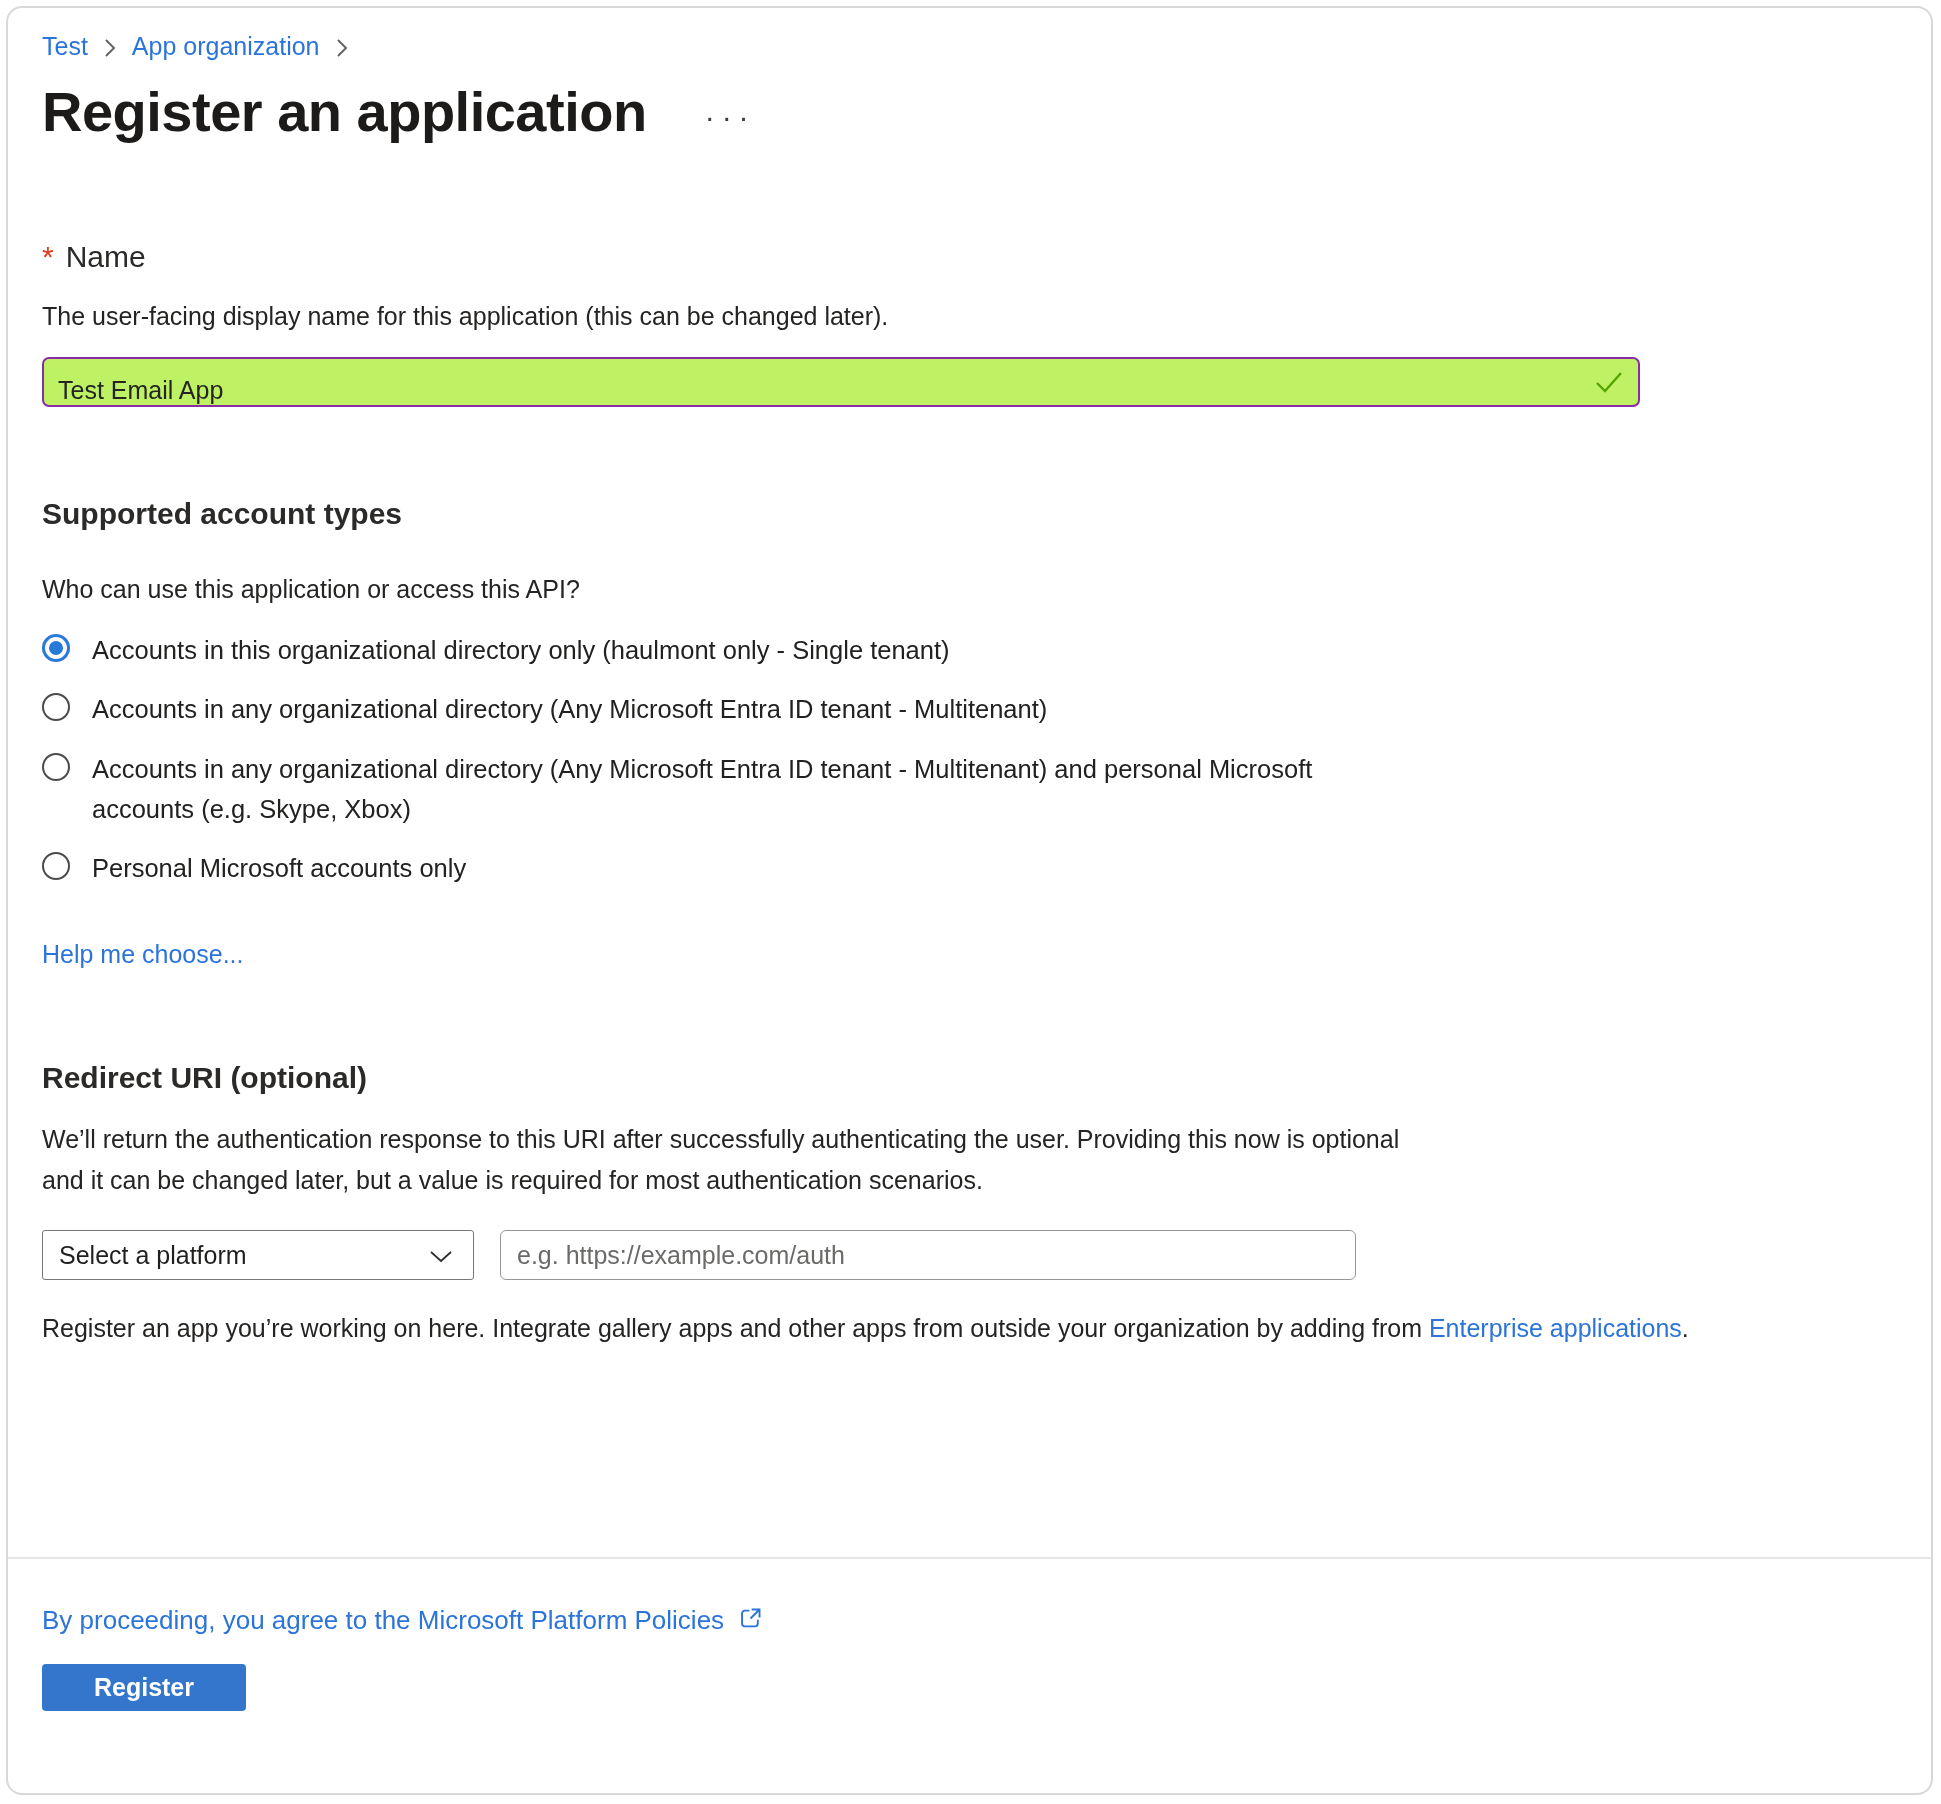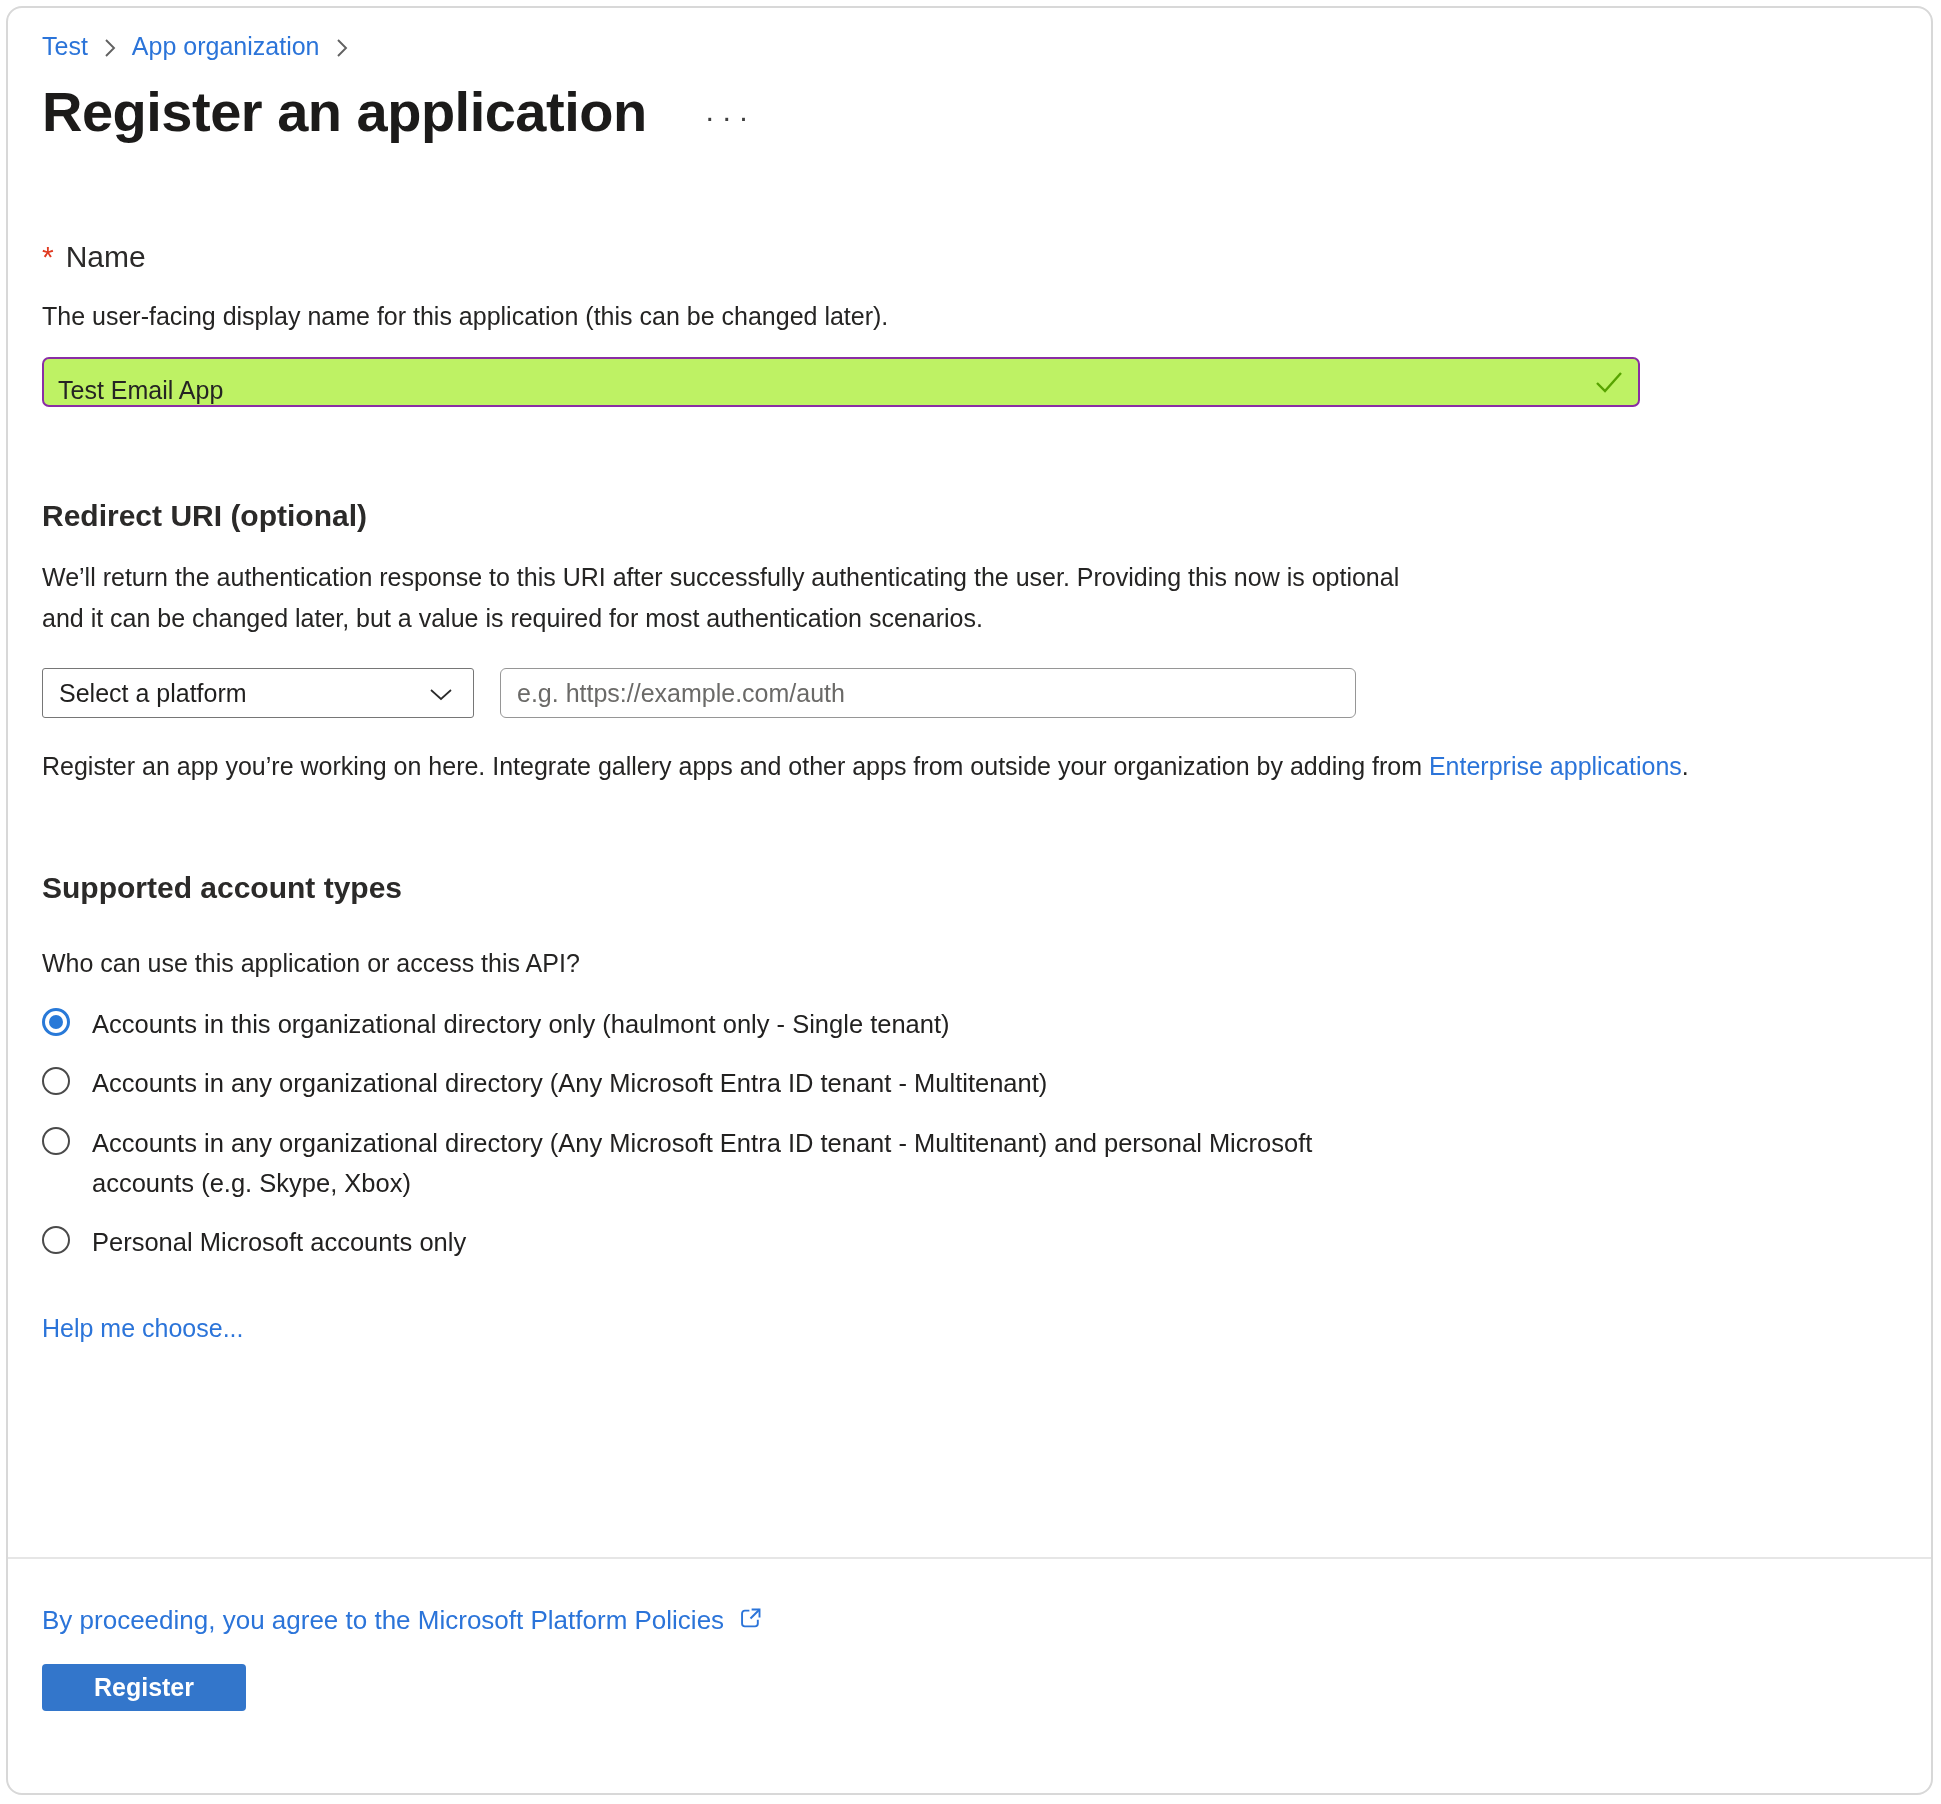--- a/index.html
+++ b/index.html
@@ -130,65 +130,65 @@
       <span class="valid-check">
         <svg width="30" height="28" viewBox="0 0 30 28">
             <polyline points="3,15 11,23 27,5" fill="none" stroke="#57a300" stroke-width="2.4"></polyline>
           </svg>
       </span>
     </div>
   </section>
 
   
   <section>
+    <h2 class="sat-heading">Supported account types</h2>
+    <div class="sat-question">Who can use this application or access this API?</div>
+
+    <div class="radio-group">
+      <div class="radio-row selected">
+        <span class="radio"></span>
+        <span class="radio-label">Accounts in this organizational directory only (haulmont only - Single tenant)</span>
+      </div>
+      <div class="radio-row">
+        <span class="radio"></span>
+        <span class="radio-label">Accounts in any organizational directory (Any Microsoft Entra ID tenant - Multitenant)</span>
+      </div>
+      <div class="radio-row">
+        <span class="radio"></span>
+        <span class="radio-label">Accounts in any organizational directory (Any Microsoft Entra ID tenant - Multitenant) and personal Microsoft accounts (e.g. Skype, Xbox)</span>
+      </div>
+      <div class="radio-row">
+        <span class="radio"></span>
+        <span class="radio-label">Personal Microsoft accounts only</span>
+      </div>
+    </div>
+
+    <a class="help-link">Help me choose...</a>
+  </section>
+
+  
+  <section>
     <h2 class="uri-heading">Redirect URI (optional)</h2>
     <div class="uri-desc">We’ll return the authentication response to this URI after successfully authenticating the user. Providing this now is optional and it can be changed later, but a value is required for most authentication scenarios.</div>
 
     <div class="platform-row">
       <div class="platform-select">
         <span>Select a platform</span>
         <span>
           <svg width="24" height="14" viewBox="0 0 24 14">
               <polyline points="2,2 12,11 22,2" fill="none" stroke="#2b2b2b" stroke-width="1.7"></polyline>
             </svg>
         </span>
       </div>
       <input class="uri-input" type="text" placeholder="e.g. https://example.com/auth" style="">
     </div>
 
     <div class="enterprise-note">
       <span>Register an app you’re working on here. Integrate gallery apps and other apps from outside your organization by adding from </span><a>Enterprise applications</a><span>.</span>
     </div>
-  </section>
-
-  
-  <section>
-    <h2 class="sat-heading">Supported account types</h2>
-    <div class="sat-question">Who can use this application or access this API?</div>
-
-    <div class="radio-group">
-      <div class="radio-row selected">
-        <span class="radio"></span>
-        <span class="radio-label">Accounts in this organizational directory only (haulmont only - Single tenant)</span>
-      </div>
-      <div class="radio-row">
-        <span class="radio"></span>
-        <span class="radio-label">Accounts in any organizational directory (Any Microsoft Entra ID tenant - Multitenant)</span>
-      </div>
-      <div class="radio-row">
-        <span class="radio"></span>
-        <span class="radio-label">Accounts in any organizational directory (Any Microsoft Entra ID tenant - Multitenant) and personal Microsoft accounts (e.g. Skype, Xbox)</span>
-      </div>
-      <div class="radio-row">
-        <span class="radio"></span>
-        <span class="radio-label">Personal Microsoft accounts only</span>
-      </div>
-    </div>
-
-    <a class="help-link">Help me choose...</a>
   </section>
 
   
   <div class="footer-divider"></div>
 
   <div class="policy-row">
     <a class="policy-link">By proceeding, you agree to the Microsoft Platform Policies</a>
     <span>
       <svg width="27" height="27" viewBox="0 0 24 24" fill="none" stroke="#2b74d9" stroke-width="1.7">
         <path d="M11 5 H7 C5.6 5 4.5 6.1 4.5 7.5 v9 C4.5 17.9 5.6 19 7 19 h9 c1.4 0 2.5 -1.1 2.5 -2.5 V13"></path>

